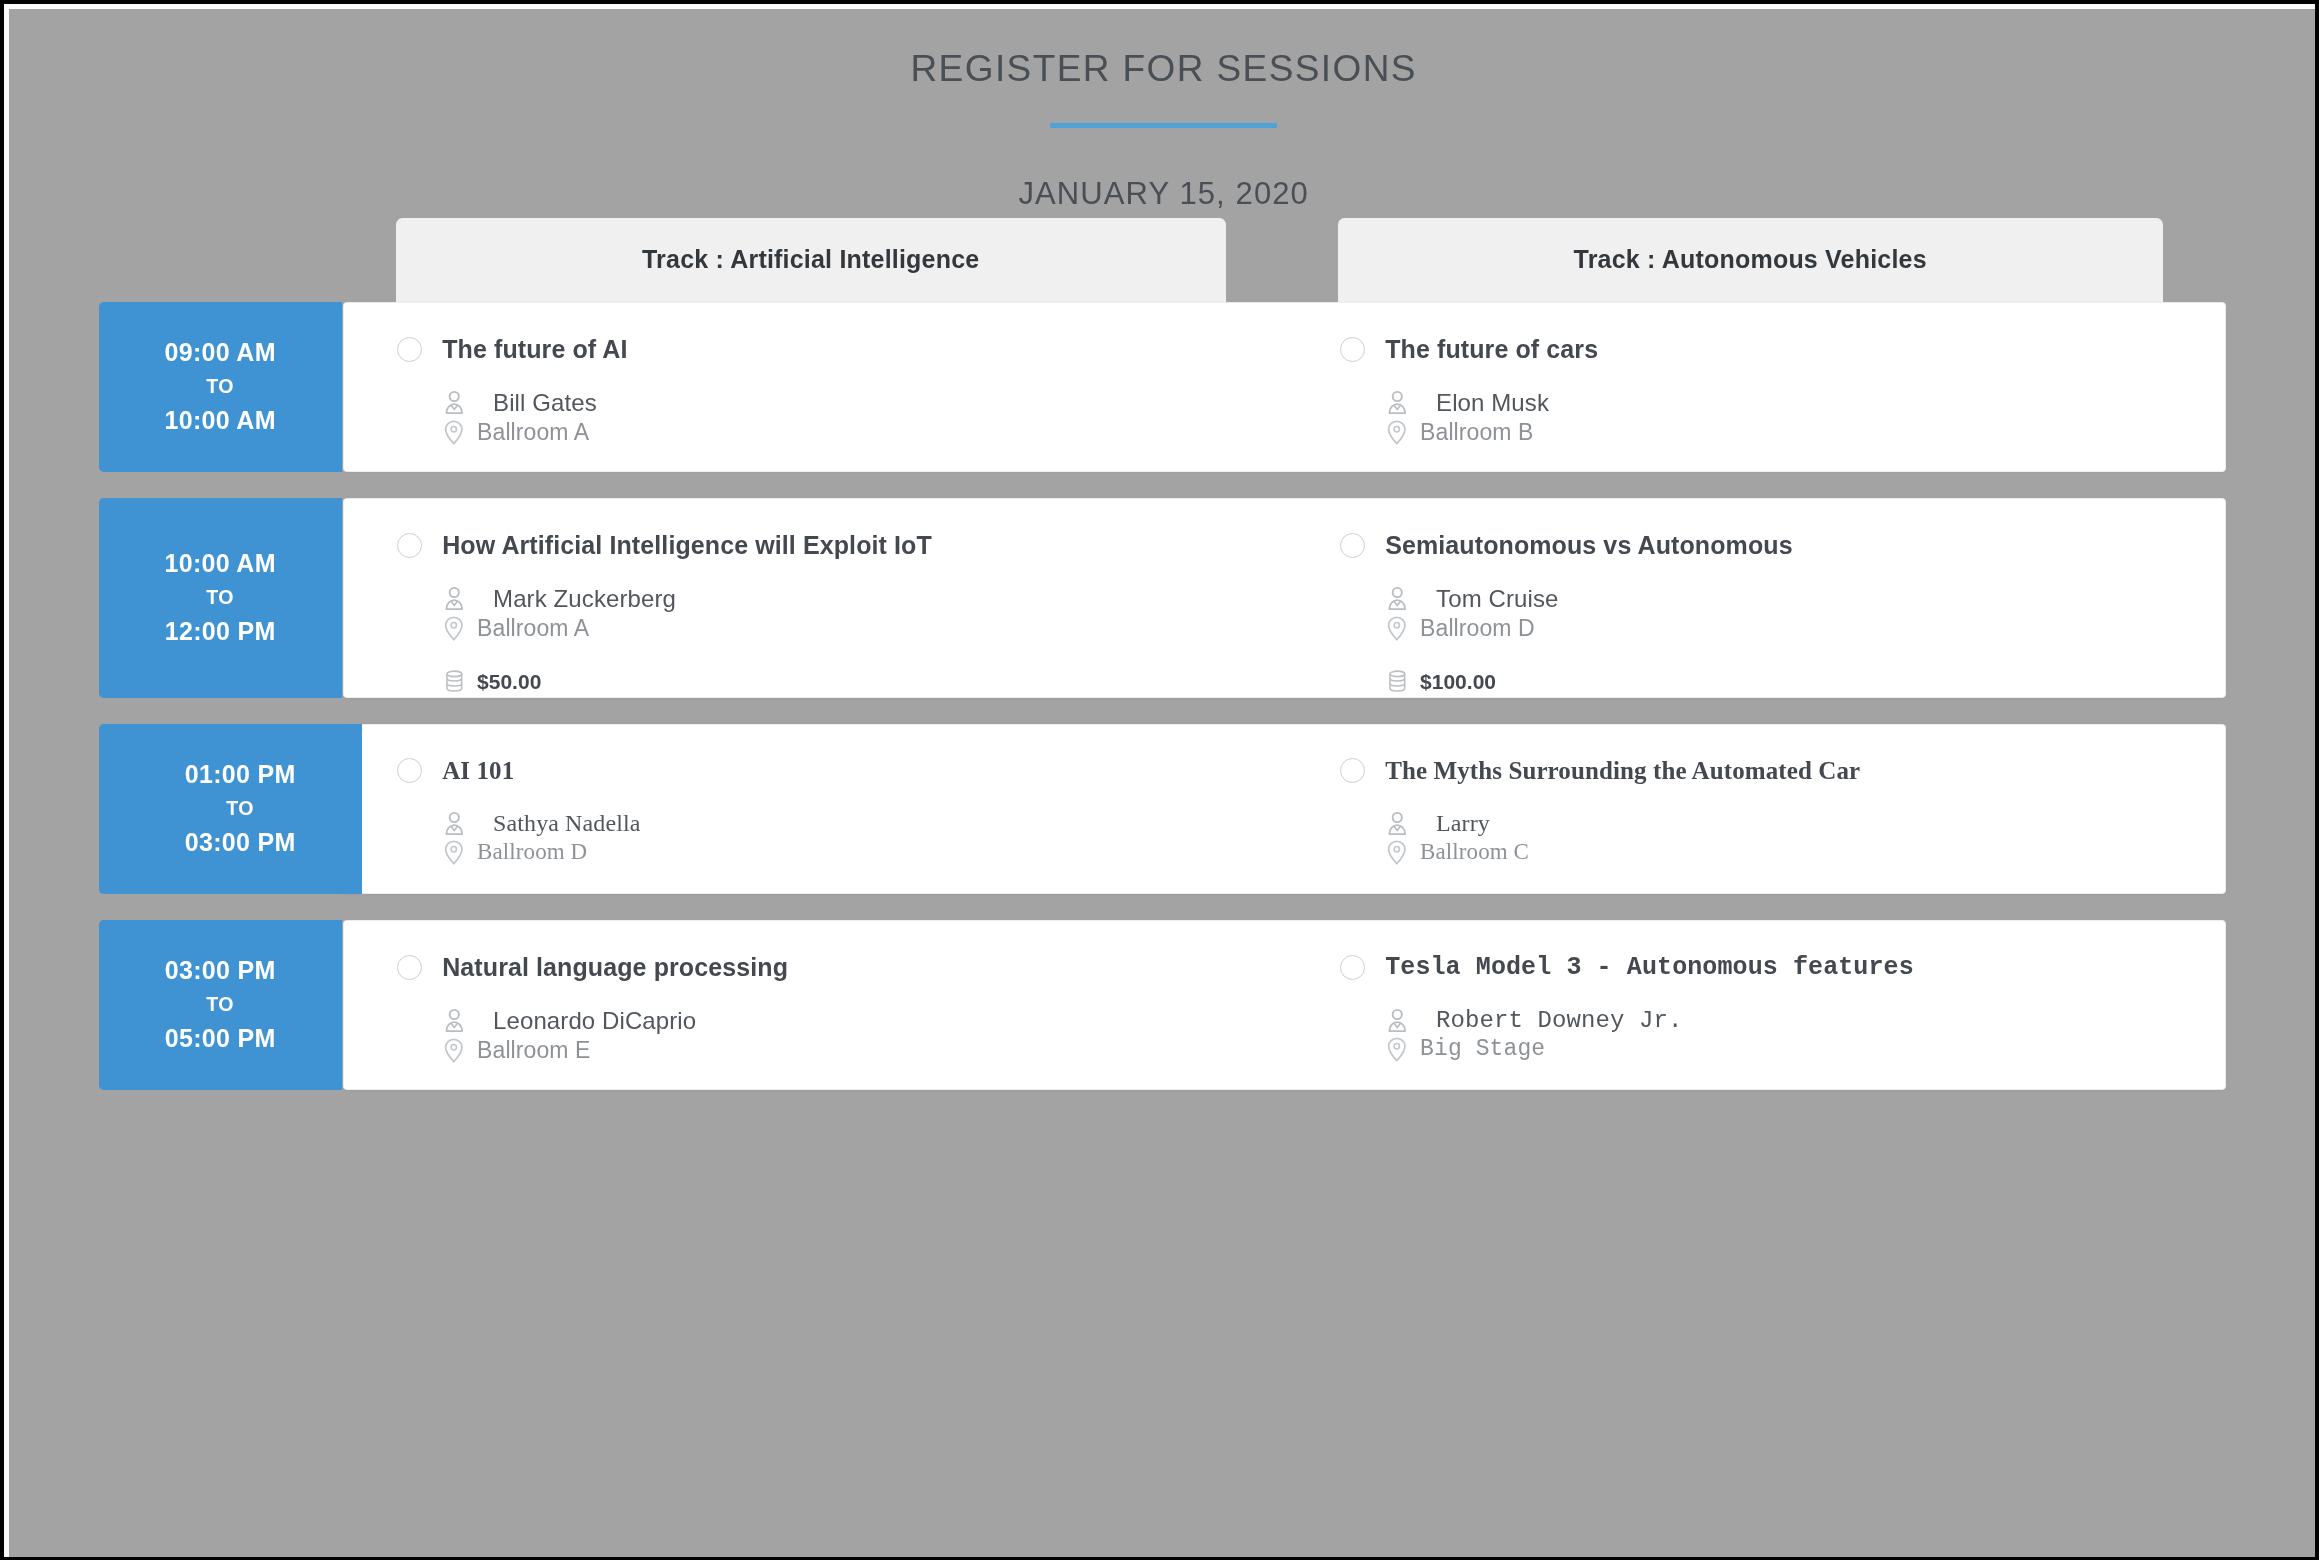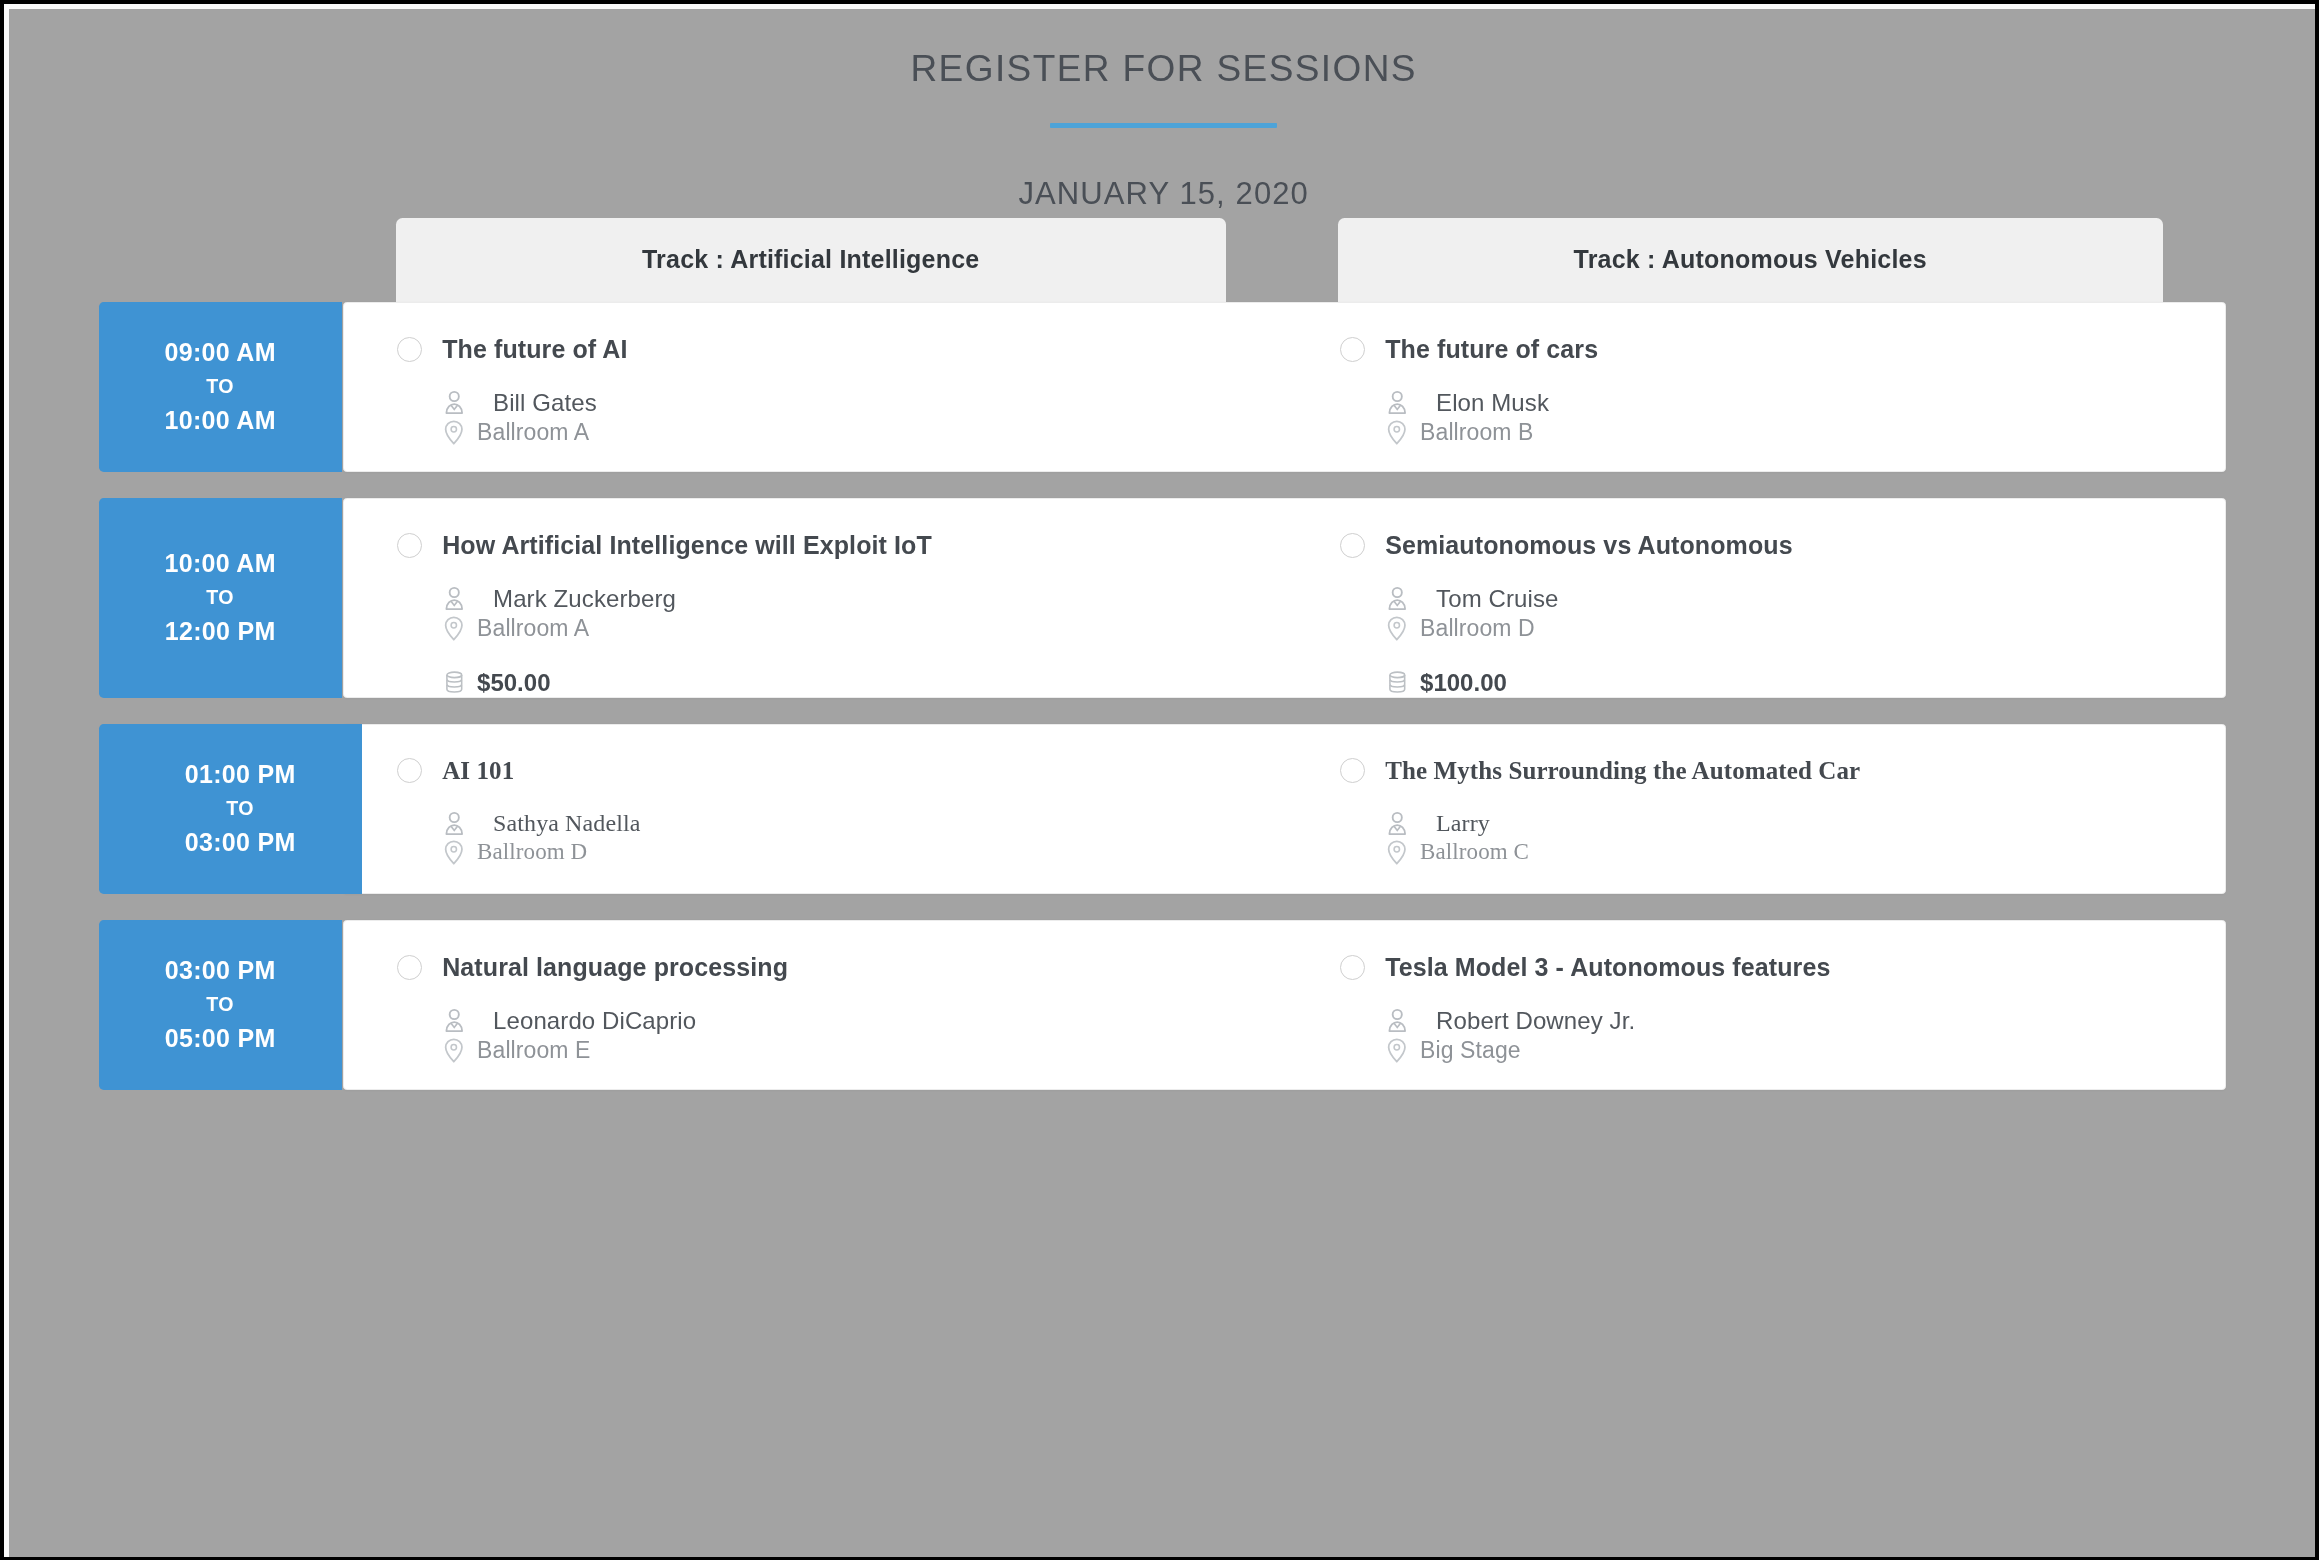--- a/index.html
+++ b/index.html
@@ -205,21 +205,21 @@
     color: #52575d;
     letter-spacing: 0.1px;
     margin-left: 16px;
   }
   .meta-venue {
     font-size: 23px;
     color: #8e9297;
     letter-spacing: 0.1px;
   }
   .meta-price {
-    font-size: 24px;
+    font-size: 21px;
     font-weight: bold;
     color: #44494f;
   }
   .meta-line.price-line { margin-top: 27px; }
 </style>
 </head>
 <body>
 
 <div class="page-frame">
   <div class="page-inner">
@@ -492,21 +492,21 @@
             <path d="M10.5 1.4 C5.6 1.4 1.7 5.3 1.7 10.1 C1.7 16.3 10.5 25.6 10.5 25.6 C10.5 25.6 19.3 16.3 19.3 10.1 C19.3 5.3 15.4 1.4 10.5 1.4 Z" stroke="#c3c7cb" stroke-width="1.9" fill="none" stroke-linejoin="round"></path>
             <circle cx="10.5" cy="10" r="2.9" stroke="#c3c7cb" stroke-width="1.7" fill="none"></circle>
           </svg>
         </span>
         <span class="meta-venue">Ballroom E</span>
       </div>
 
     </div>
   </div>
 
-  <div class="session-cell session-cell-1" style="height: 170px;">
+  <div class="session-cell session-cell-1" style="height: 170px; font-family: Liberation Mono, monospace;">
     <div class="session-title-line">
       <span class="radio"></span>
       <span class="session-title">Tesla Model 3 - Autonomous features</span>
     </div>
     <div class="session-meta">
       <div class="meta-line">
         <span class="meta-icon">
           <svg width="20.5" height="23" viewBox="0 0 22 25" fill="none">
             <circle cx="11" cy="6" r="5" stroke="#b9bdc2" stroke-width="2" fill="none"></circle>
             <path d="M2.5 24 C2.5 17.5 7 14.2 11 14.2 C15 14.2 19.5 17.5 19.5 24 Z" stroke="#b9bdc2" stroke-width="2" fill="none" stroke-linejoin="round"></path>

